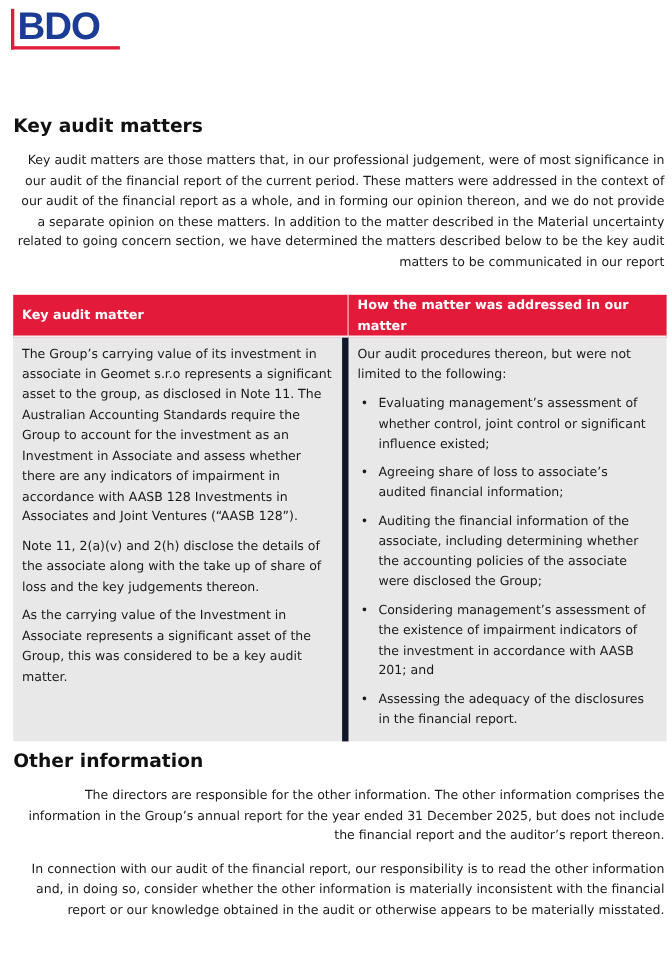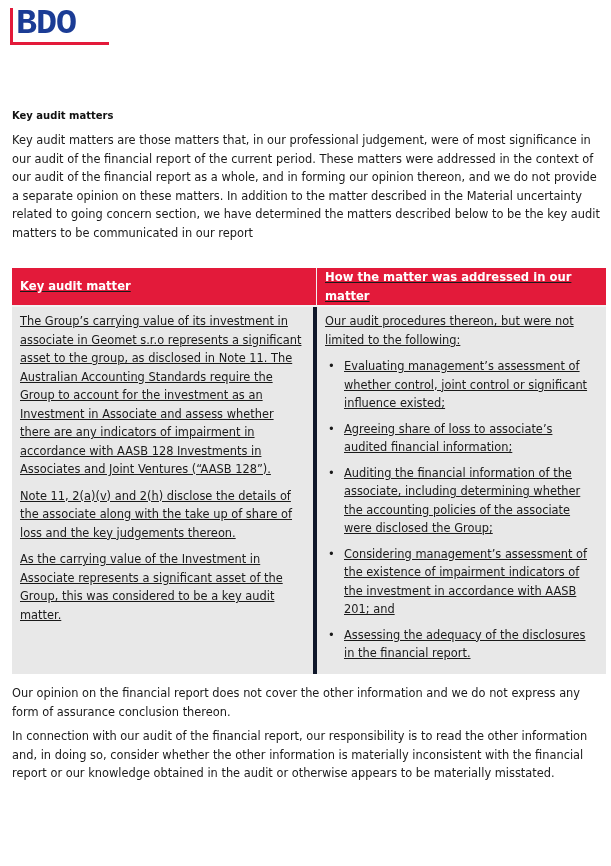--- a/index.html
+++ b/index.html
@@ -35,58 +35,58 @@
       left: 0;
       top: 34px;
       width: 99px;
       height: 3px;
       background: #e31a3a;
     }
     .logo .letters {
       position: absolute;
       left: 6px;
       top: -3px;
-      font-family: Liberation Mono, monospace;
+      font-family: Liberation Sans, sans-serif;
       font-weight: bold;
       font-size: 35px;
       letter-spacing: -1px;
       color: #1b3c95;
       line-height: 38px;
     }
     .section {
       position: absolute;
       left: 12px;
       width: 592px;
       font-size: 11.4px;
       line-height: 18.5px;
     }
     .section h2 {
-      font-size: 10px;
+      font-size: 17px;
       font-weight: bold;
       margin: 0 0 7px 0;
       line-height: 17px;
       color: #111;
     }
     .section p {
-      margin: 0 0 6px 0;
+      margin: 12px 0 6px 0;
+      text-align: right;
     }
     .kam-section { top: 107px; }
     .other-section { top: 684px; }
 
     table.kam {
       position: absolute;
       left: 12px;
       top: 268px;
       width: 594px;
       height: 388px;
       border-collapse: separate;
       border-spacing: 0;
       font-size: 11.4px;
       line-height: 18.5px;
-      text-decoration: underline;
     }
     table.kam th {
       background: #e31a3a;
       color: #ffffff;
       text-align: left;
       font-weight: bold;
       height: 28px;
       padding: 0 8px;
       font-size: 11.6px;
       border-bottom: 2px solid #f2f2f2;
@@ -94,21 +94,21 @@
     table.kam th:first-child {
       width: 288px;
       border-right: 1px solid #f2f2f2;
     }
     table.kam td {
       background: #e8e8e8;
       vertical-align: top;
       padding: 5px 8px 4px 8px;
     }
     table.kam td:first-child {
-      border-right: 4px solid #0f172a;
+      border-right: 6px solid #0f172a;
     }
     table.kam td p {
       margin: 0 0 8px 0;
     }
     table.kam ul {
       margin: 0;
       padding: 0;
       list-style: none;
     }
     table.kam li {
@@ -173,15 +173,16 @@
             <span class="bullet">•</span>
             <span>Assessing the adequacy of the disclosures in the financial report.</span>
           </li>
         </ul>
       </td>
     </tr>
   </tbody>
 </table>
 
 <div class="section other-section">
-  <p>Our opinion on the financial report does not cover the other information and we do not express any form of assurance conclusion thereon.</p>
+  <h2>Other information</h2>
+  <p>The directors are responsible for the other information. The other information comprises the information in the Group’s annual report for the year ended 31 December 2025, but does not include the financial report and the auditor’s report thereon.</p>
   <p>In connection with our audit of the financial report, our responsibility is to read the other information and, in doing so, consider whether the other information is materially inconsistent with the financial report or our knowledge obtained in the audit or otherwise appears to be materially misstated.</p>
 </div>
 
 </body></html>

